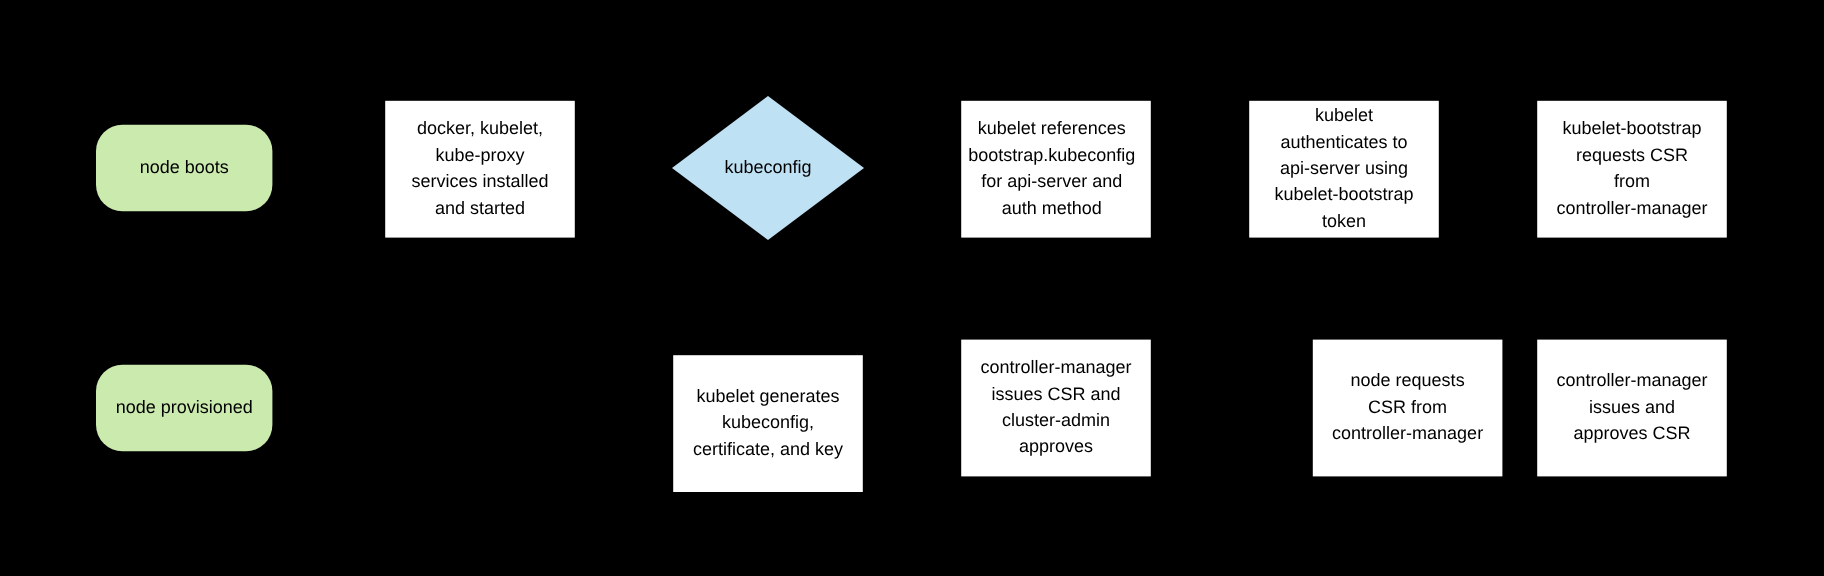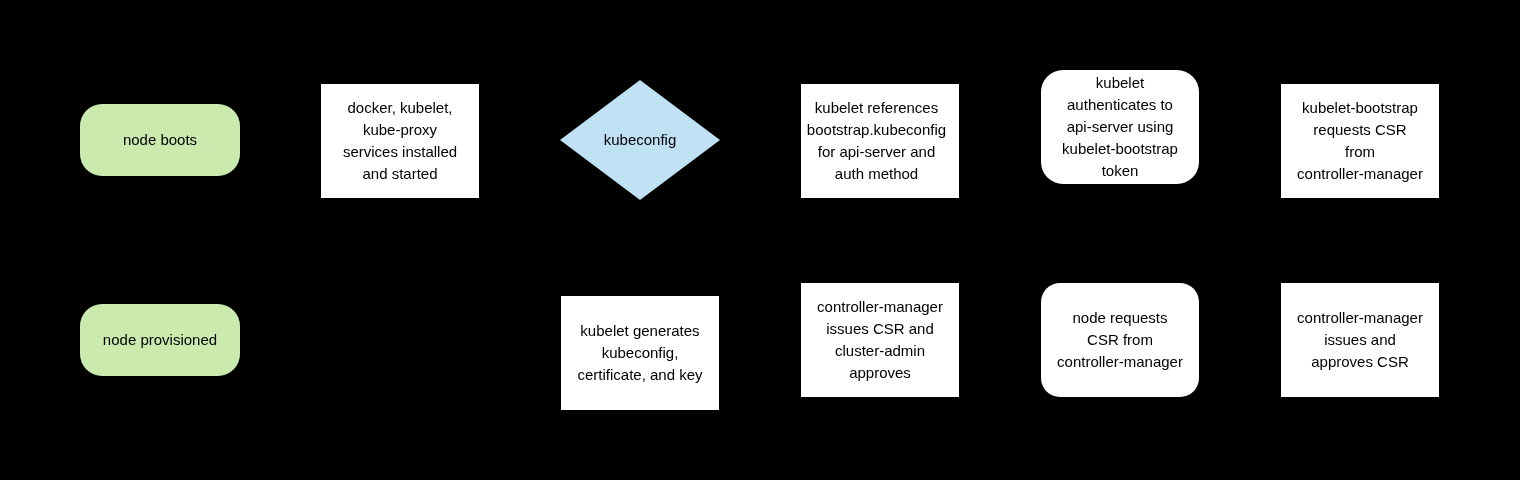--- a/index.html
+++ b/index.html
@@ -46,21 +46,21 @@
     height: 114px;
   }
   
   .node.process.overflow .node-label {
     width: 172px;
     margin-left: -7px;
   }
   
   .node.terminator {
     background: #cbeaae;
-    width: 160px;
+    width: 147px;
     height: 72px;
     border-radius: 22px;
   }
   
   .node.decision {
     width: 160px;
     height: 120px;
     background: transparent;
   }
   .node.decision .diamond-shape {
@@ -98,21 +98,21 @@
 bootstrap.kubeconfig
 for api-server and
 auth method</span>
   </div>
 
   <div class="node decision" style="left:560px; top:80px;">
     <span class="diamond-shape"></span>
     <span class="node-label">kubeconfig</span>
   </div>
 
-  <div class="node process" style="left:1041px; top:70px;border-radius:22px;">
+  <div class="node process" style="left:1041px; top:84px;">
     <span class="node-label">kubelet
 authenticates to
 api-server using
 kubelet-bootstrap
 token</span>
   </div>
 
   <div class="node process" style="left:1281px; top:84px;">
     <span class="node-label">kubelet-bootstrap
 requests CSR
@@ -131,21 +131,21 @@
 certificate, and key</span>
   </div>
 
   <div class="node process" style="left:801px; top:283px;">
     <span class="node-label">controller-manager
 issues CSR and
 cluster-admin
 approves</span>
   </div>
 
-  <div class="node process" style="left:1041px; top:283px;border-radius:19px;">
+  <div class="node process" style="left:1094px; top:283px;">
     <span class="node-label">node requests
 CSR from
 controller-manager</span>
   </div>
 
   <div class="node process" style="left:1281px; top:283px;">
     <span class="node-label">controller-manager
 issues and
 approves CSR</span>
   </div>

